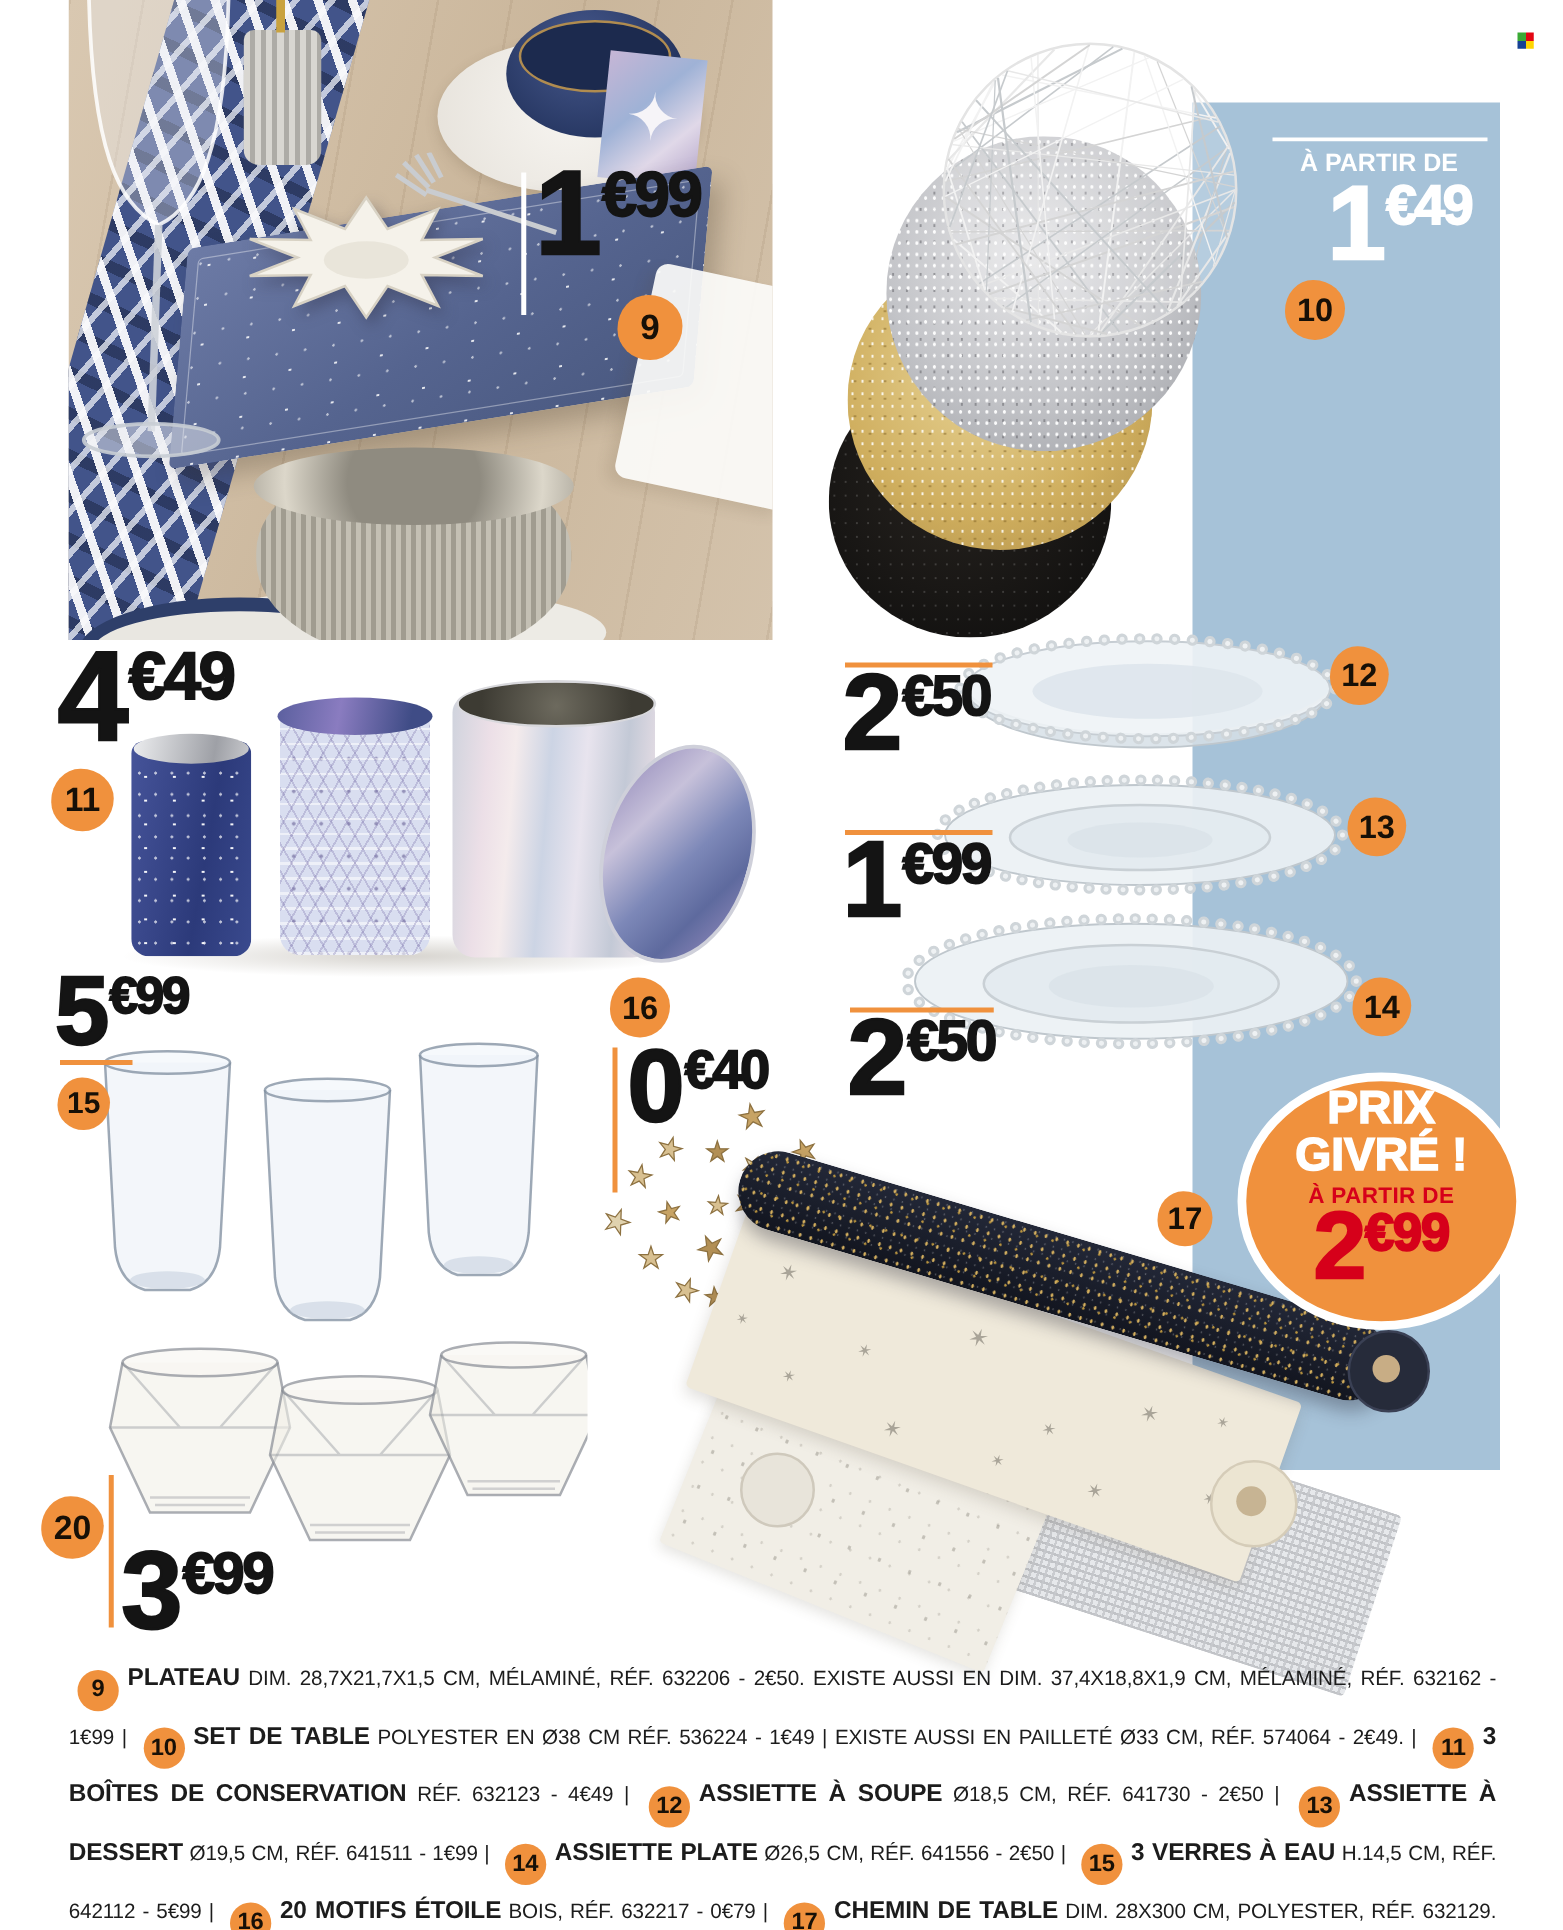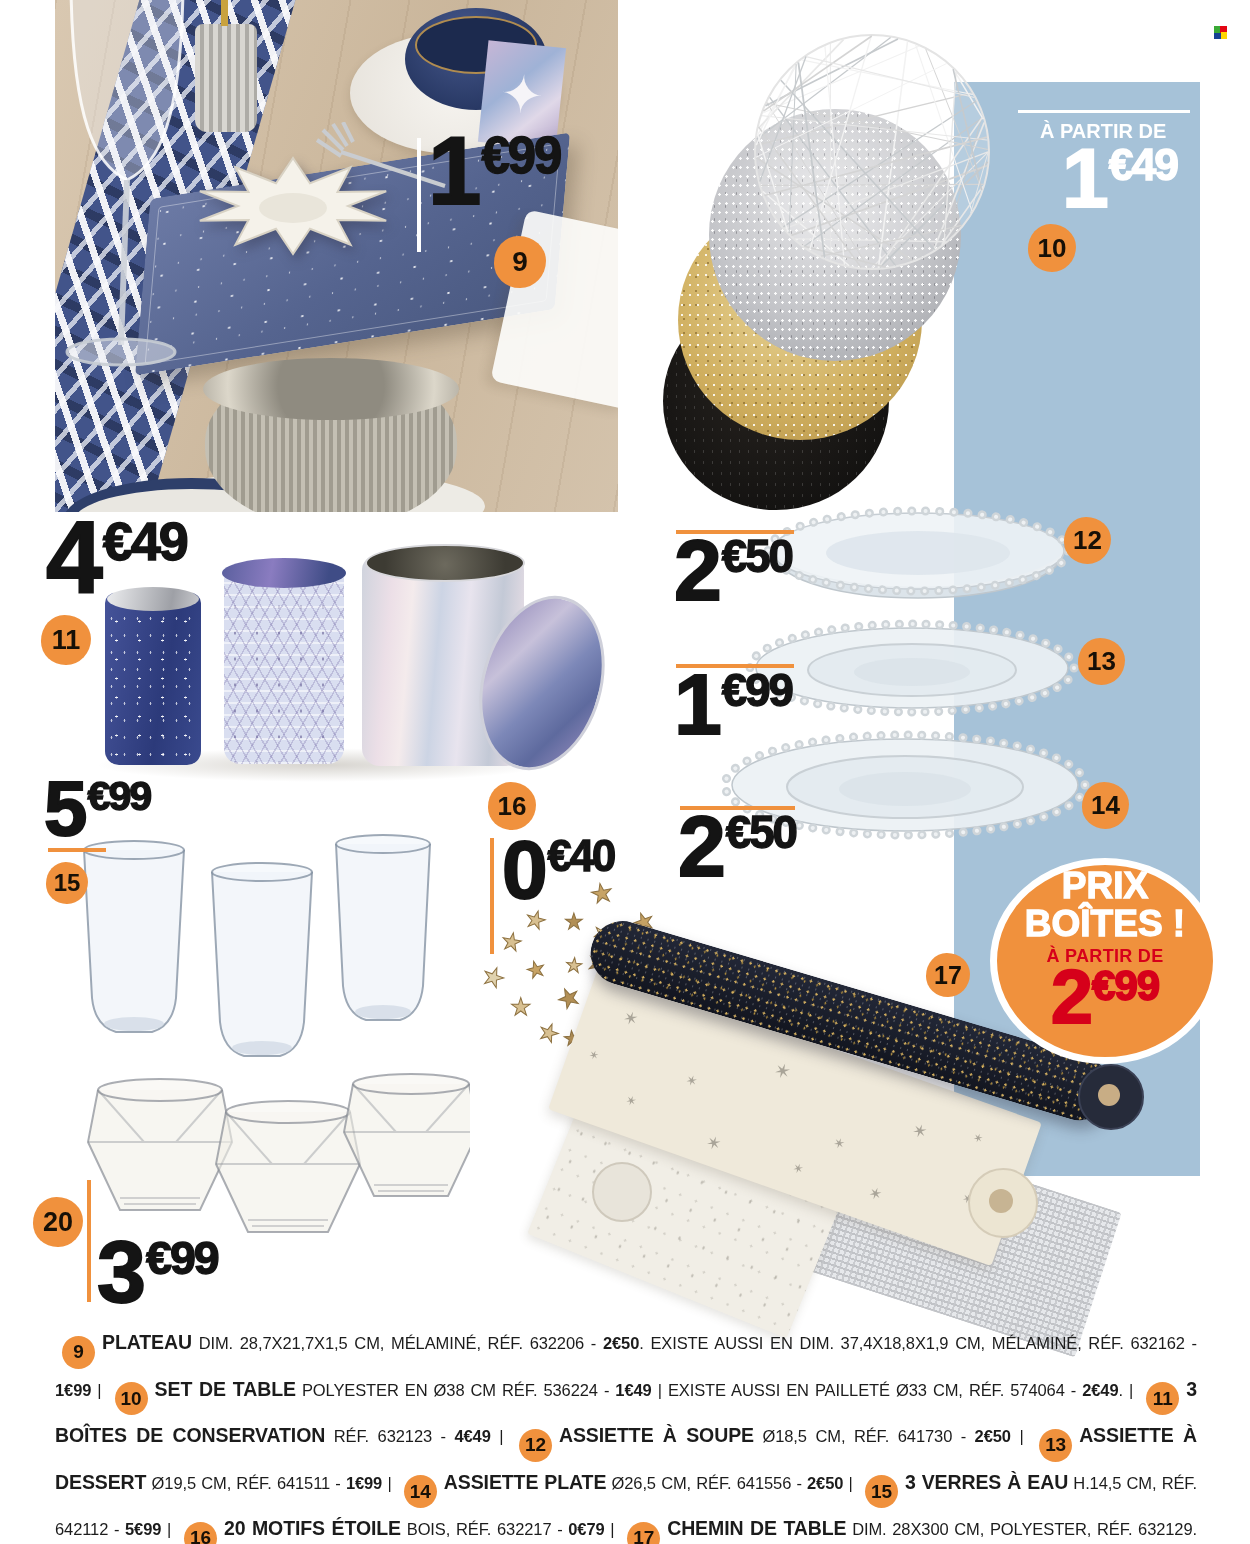--- a/index.html
+++ b/index.html
@@ -152,21 +152,21 @@
 
   
   .apartir{position:absolute;color:#fff;font-weight:700;z-index:2;}
 
   
   .footer{position:absolute;left:55px;top:1322px;width:1142px;z-index:9;
           font-size:16.5px;line-height:40px;color:#1c1c1c;text-align:justify;letter-spacing:-.1px;}
   .f-badge{display:inline-flex;width:33px;height:33px;border-radius:50%;background:#f0913d;color:#171007;
            font-weight:700;font-size:19px;align-items:center;justify-content:center;vertical-align:-9px;margin:0 7px;}
   .f-name{font-weight:700;font-size:19.5px;}
-  .f-b{font-weight:700;}
+  .f-b{font-weight:400;}
   .corner{position:absolute;left:1214px;top:26px;width:13px;height:13px;z-index:9;
           background:conic-gradient(#e30613 0 90deg,#ffd500 90deg 180deg,#164194 180deg 270deg,#3aaa35 270deg 360deg);}
 </style>
 </head>
 <body>
 
 <div class="page">
 
   <div class="blue-panel"></div>
 
@@ -408,21 +408,21 @@
     </div>
   <div class="rollcap" style="left:968px;top:1168px;width:66px;height:66px;background:#ece5d2;border:2px solid #d5ccb8;z-index:5;"></div>
   <div class="rollcap" style="left:989px;top:1189px;width:24px;height:24px;background:#c7b493;z-index:5;"></div>
   <div class="blackroll"></div>
   <div class="rollcap" style="left:1078px;top:1064px;width:62px;height:62px;background:#262b3a;border:2px solid #3a4054;z-index:6;"></div>
   <div class="rollcap" style="left:1098px;top:1084px;width:22px;height:22px;background:#c8ad85;z-index:6;"></div>
 
   <div class="badge" style="left:926px;top:953px;width:44px;height:44px;font-size:25px;z-index:8;">17</div>
   <div class="pg">
     <div class="l1">PRIX</div>
-    <div class="l1">BOÎTES !</div>
+    <div class="l1">GIVRÉ !</div>
     <div class="sub">À PARTIR DE</div>
     <div class="pr">
       <span class="eu">2</span>
         <span class="ce">€99</span>
     </div>
   </div>
 
   <svg class="psvg" style="left:70px;top:1066px;z-index:2;" width="400" height="190" viewBox="0 0 400 190">
     <g fill="rgba(242,240,232,.6)" stroke="rgba(135,140,148,.7)" stroke-width="2">
       <g transform="translate(12,14)">

